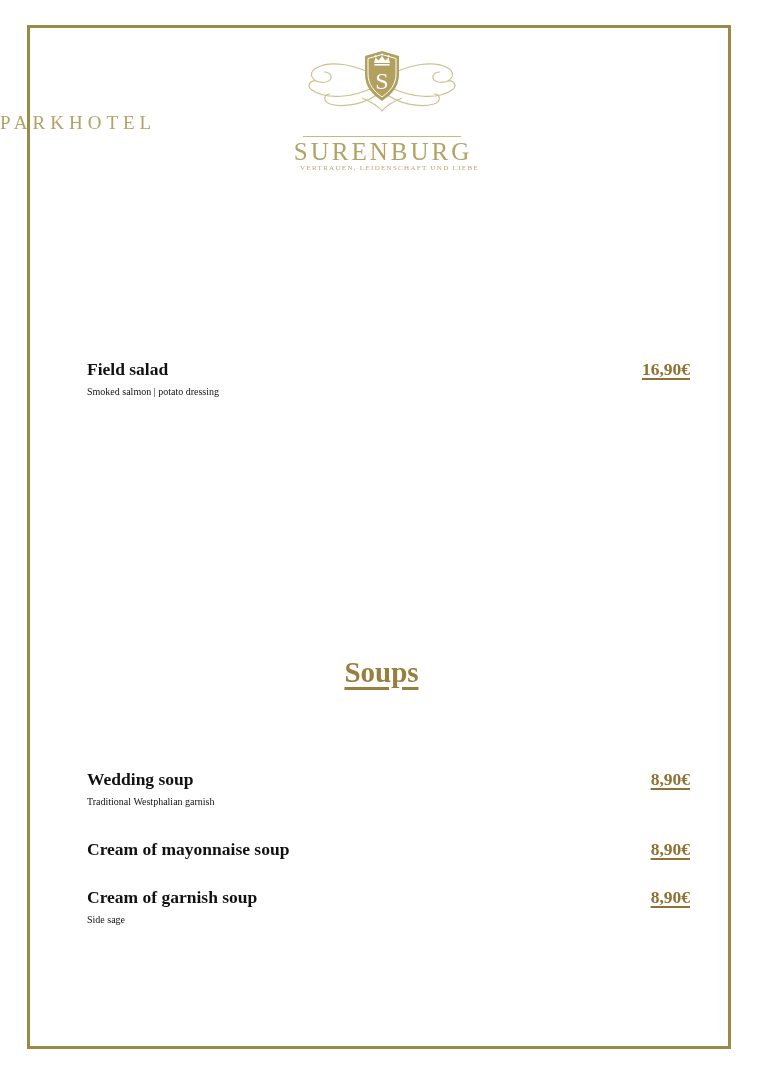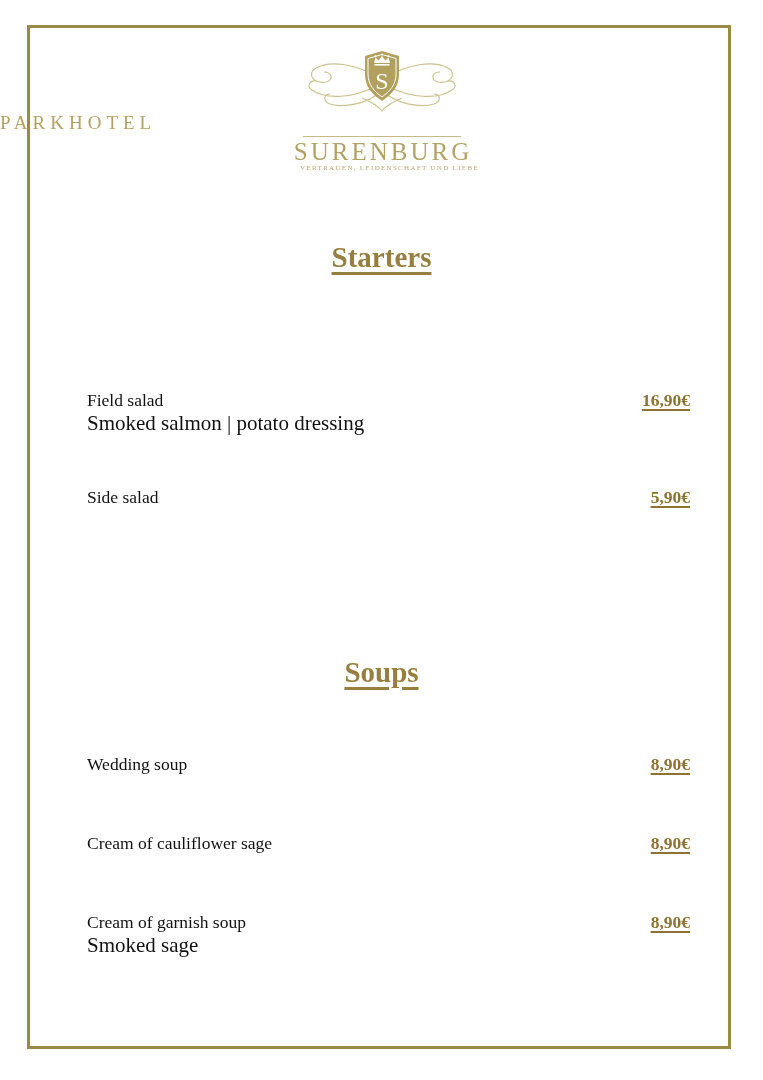--- a/index.html
+++ b/index.html
@@ -57,40 +57,39 @@
     text-decoration-thickness: 2.5px;
     text-underline-offset: 5px;
   }
   .heading-starters { top: 241px; }
   .heading-soups { top: 656px; font-family: Liberation Serif, serif; }
   
   .items {
     position: absolute; left: 87px; width: 603px;
   }
   .items-starters { top: 358px; }
-  .items-soups { top: 722px; }
+  .items-soups { top: 768px; }
   .item { margin-bottom: 21px; }
   .items-soups .item { margin-bottom: 25px; }
   .item-top {
     display: flex; justify-content: space-between; align-items: baseline;
   }
   .item-name {
-    font-size: 17.5px; font-weight: normal; color: #111111;
+    font-size: 17.5px; font-weight: bold; color: #111111;
     line-height: 23px;
   }
   .item-price {
     font-size: 17.5px; font-weight: bold; color: #8d7233;
     line-height: 23px;
     text-decoration: underline;
     text-decoration-thickness: 1.5px;
     text-underline-offset: 3px;
-    margin-top: 31px;
   }
   .item-desc {
-    font-size: 21px; color: #111111; line-height: 22px;
+    font-size: 10px; color: #111111; line-height: 22px;
   }
 </style>
 </head>
 <body>
 
 <div class="page">
   <div class="frame"></div>
 
   <div class="logo-mark">
     <svg width="160" height="68" viewBox="0 0 160 68">
@@ -118,60 +117,52 @@
 
       <text x="80" y="45" text-anchor="middle" font-size="24" font-family="Liberation Serif, serif" fill="#ffffff">S</text>
     </svg>
   </div>
 
   <div class="brand-line1">PARKHOTEL</div>
   <div class="brand-divider"></div>
   <div class="brand-line2">SURENBURG</div>
   <div class="brand-tagline">VERTRAUEN, LEIDENSCHAFT UND LIEBE</div>
 
-  <div class="section-heading heading-starters">
-    <span>Starters</span>
-  </div>
 
   <div class="items items-starters">
     <div class="item">
       <div class="item-top">
         <span class="item-name">Field salad</span>
         <span class="item-price">16,90€</span>
       </div>
       <div class="item-desc">Smoked salmon | potato dressing</div>
     </div>
     <div class="item">
-    </div>
-    <div class="item">
-      <div class="item-top">
-        <span class="item-name">Side salad</span>
-        <span class="item-price">5,90€</span>
-      </div>
     </div>
   </div>
 
   <div class="section-heading heading-soups">
     <span>Soups</span>
   </div>
 
   <div class="items items-soups">
     <div class="item">
       <div class="item-top">
         <span class="item-name">Wedding soup</span>
         <span class="item-price">8,90€</span>
       </div>
+      <div class="item-desc">Traditional Westphalian garnish</div>
     </div>
     <div class="item">
       <div class="item-top">
-        <span class="item-name">Cream of cauliflower sage</span>
+        <span class="item-name">Cream of mayonnaise soup</span>
         <span class="item-price">8,90€</span>
       </div>
     </div>
     <div class="item">
       <div class="item-top">
         <span class="item-name">Cream of garnish soup</span>
         <span class="item-price">8,90€</span>
       </div>
-      <div class="item-desc">Smoked sage</div>
+      <div class="item-desc">Side sage</div>
     </div>
   </div>
 </div>
 
 </body></html>

